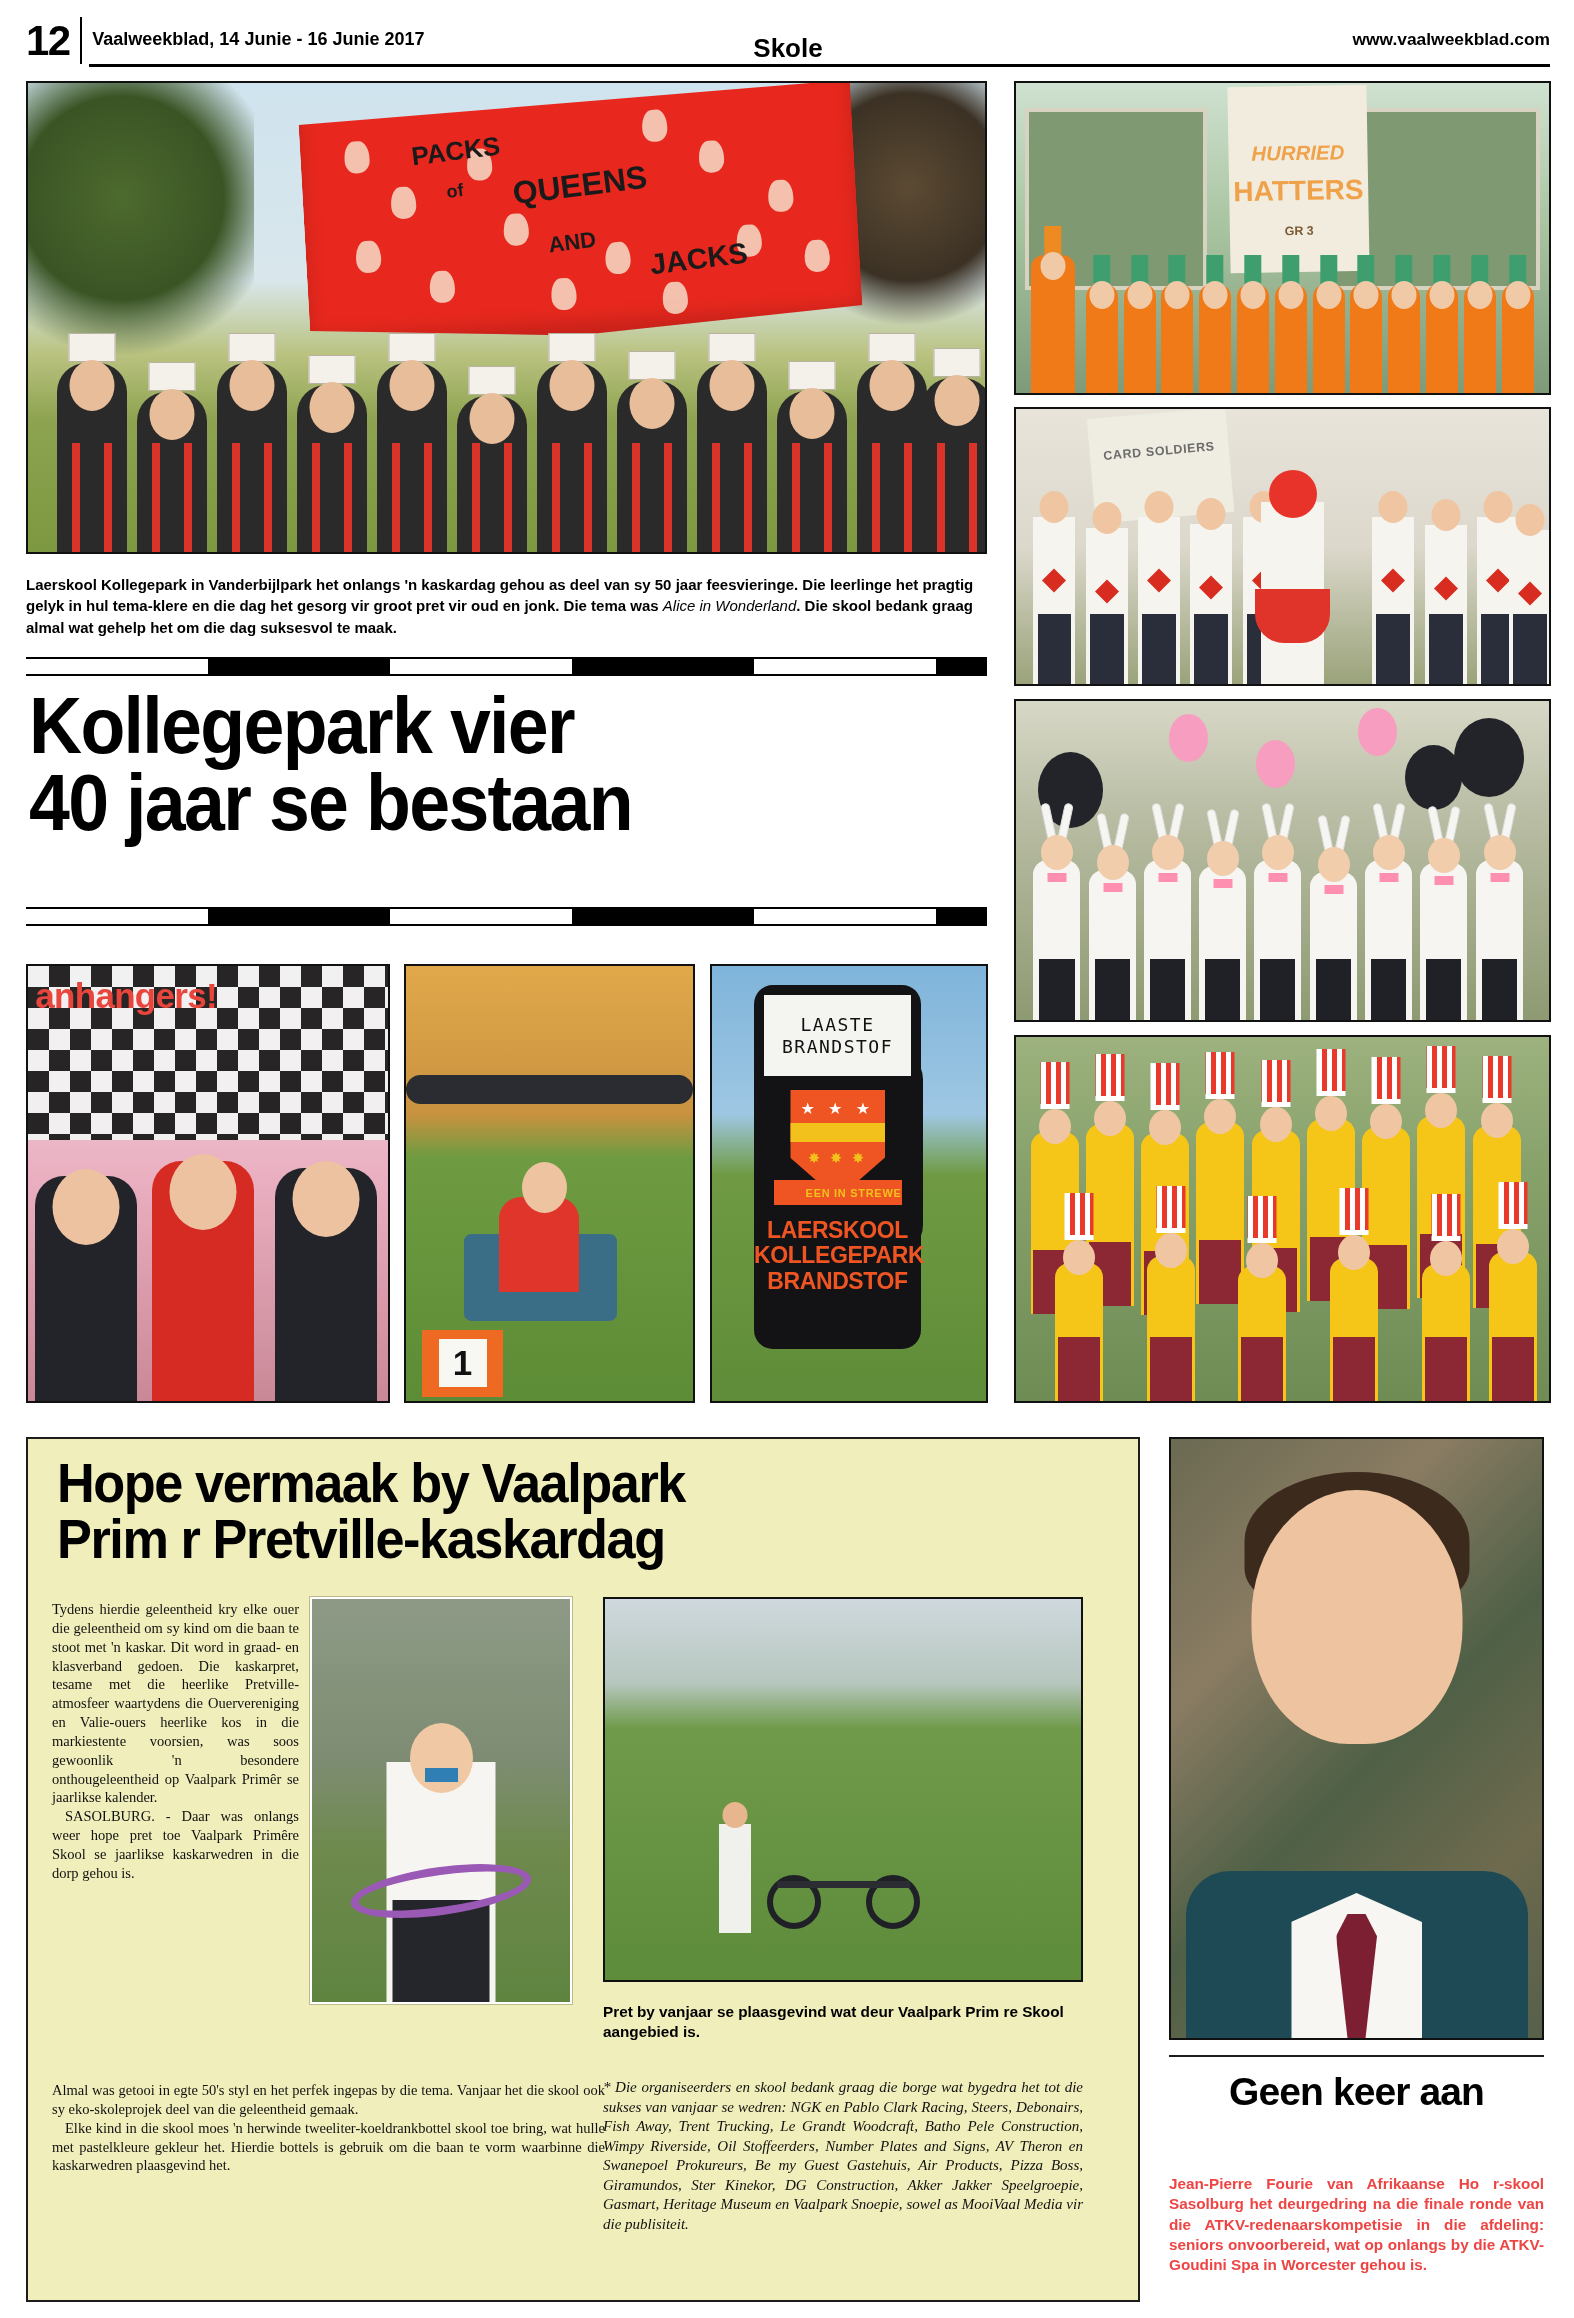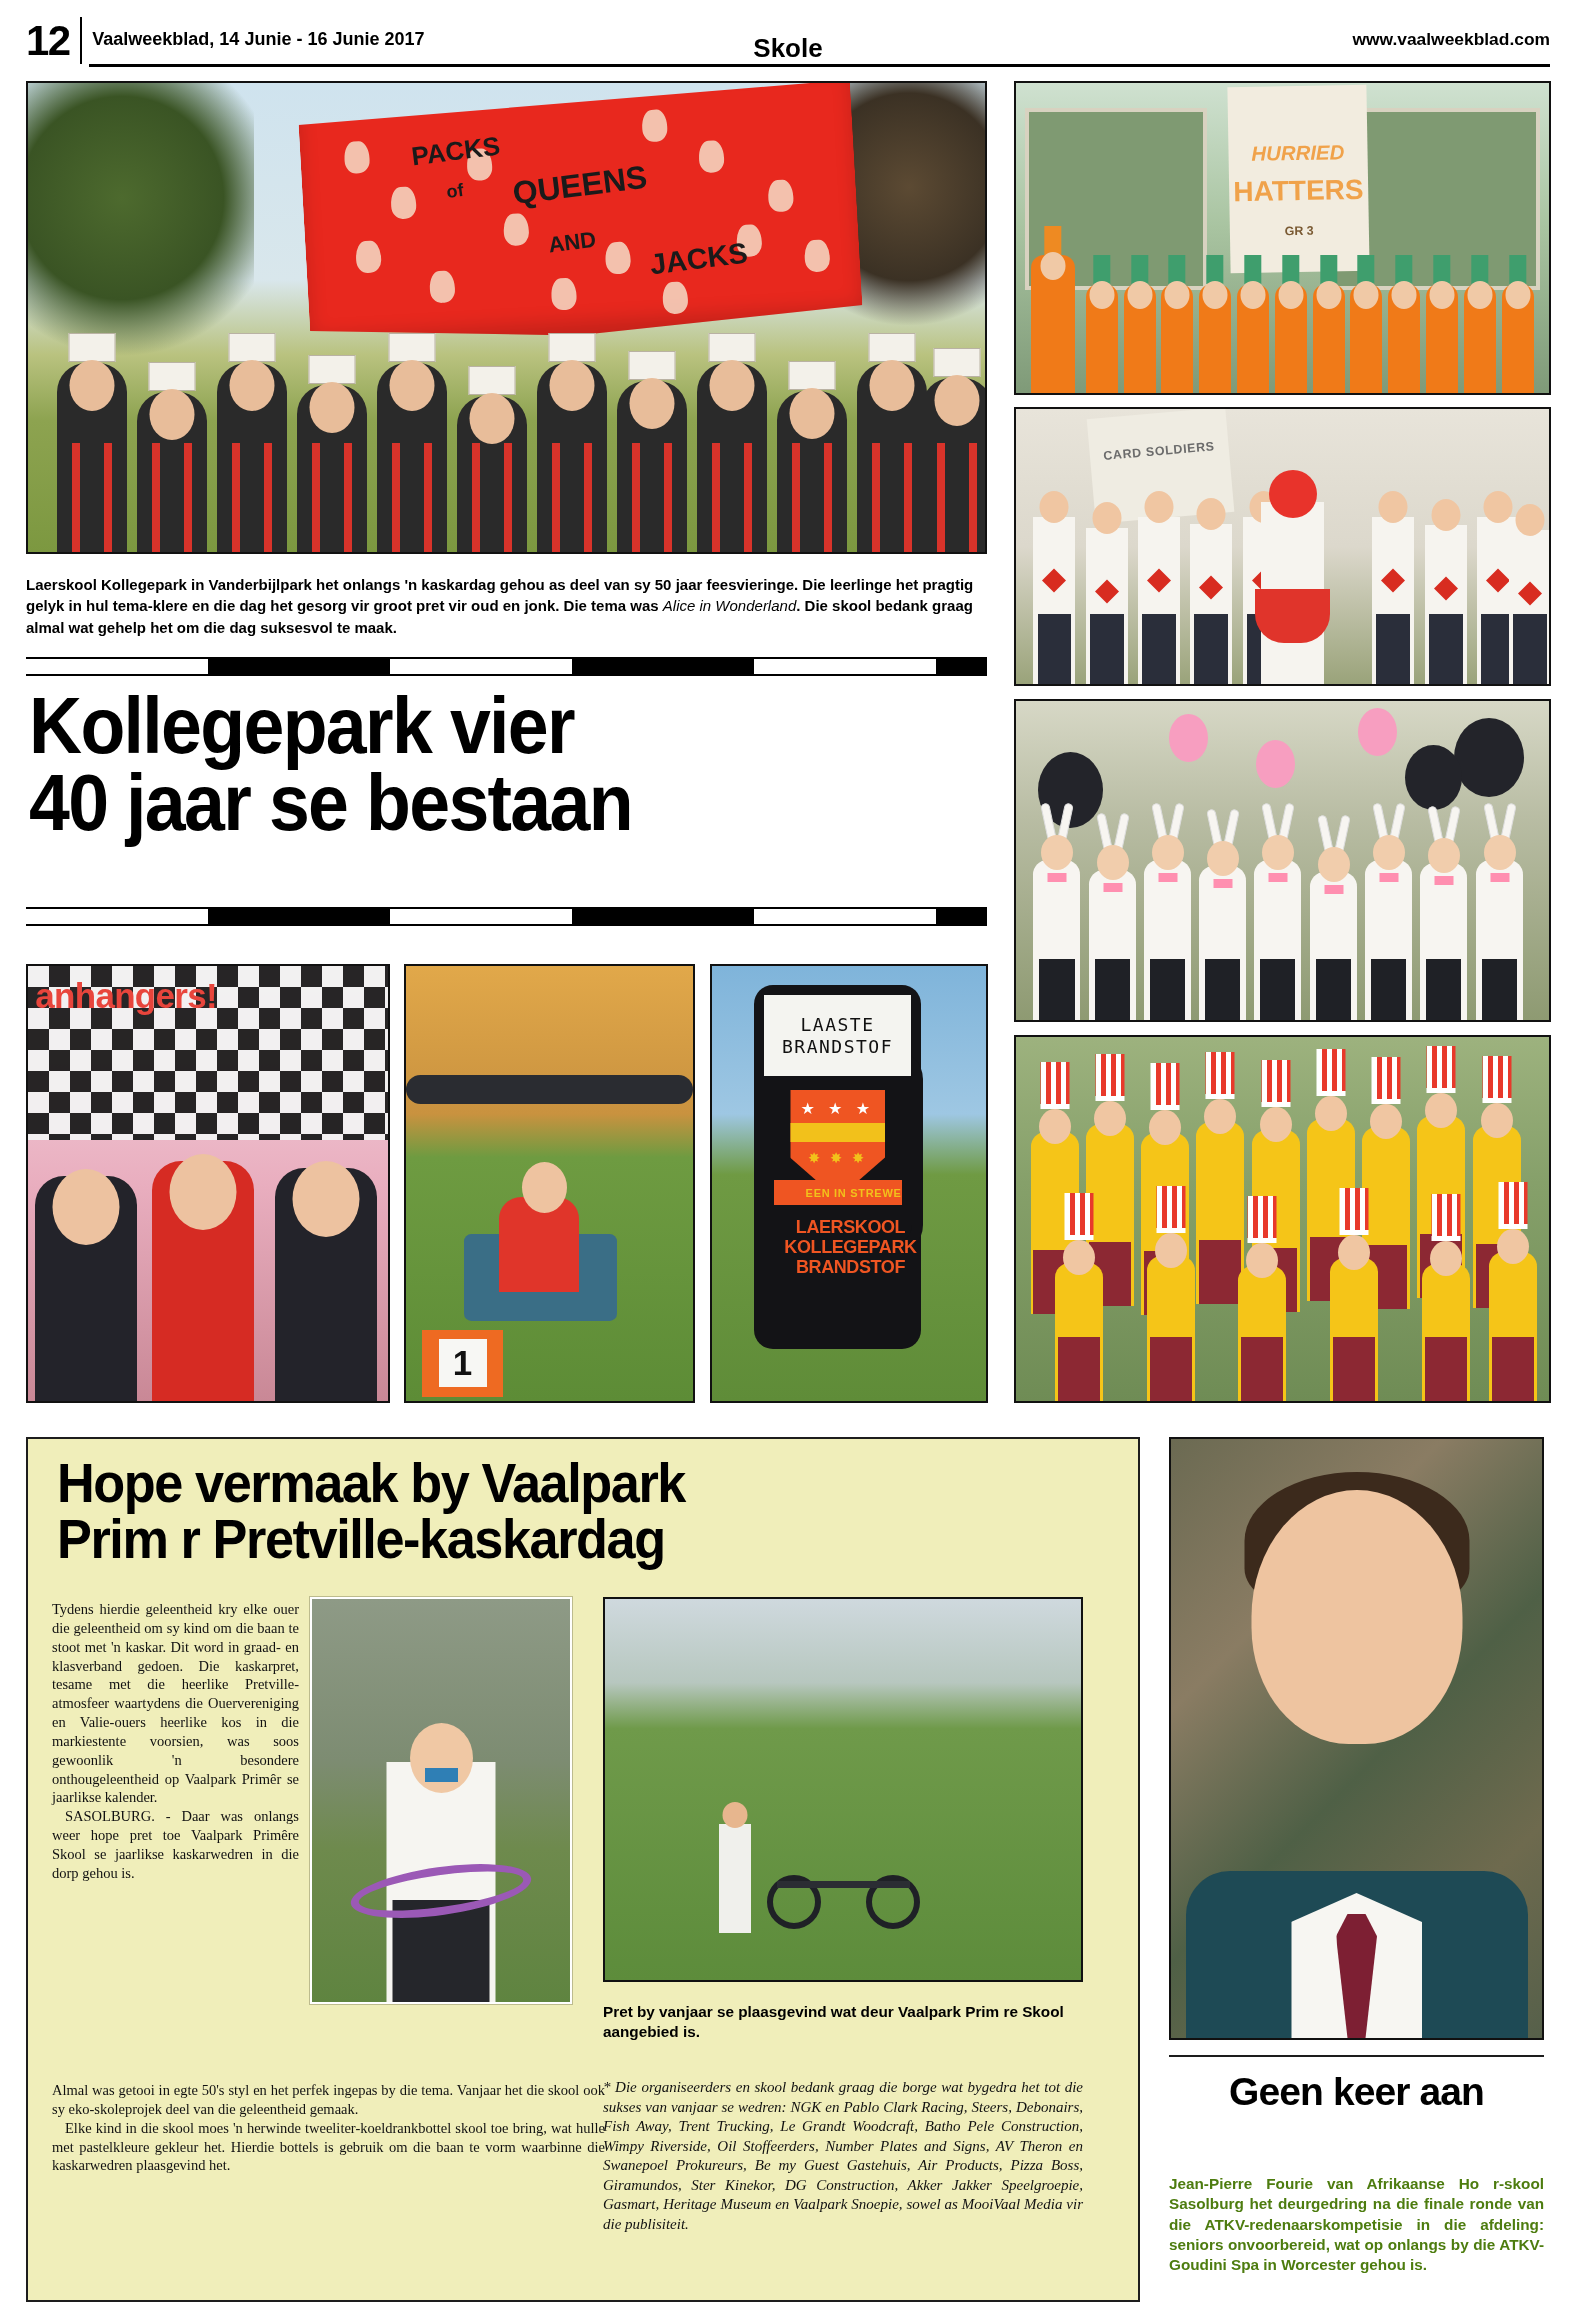--- a/index.html
+++ b/index.html
@@ -204,21 +204,21 @@
   .crest .stars{position:absolute;top:8.7px;left:0;right:0;text-align:center;color:#fff;font-size:16px;letter-spacing:4.4px;}
   .crest .band{position:absolute;top:33px;left:0;right:0;height:19px;background:#f2c11b;}
   .crest .bees{position:absolute;top:60px;left:0;right:0;text-align:center;color:#f2c11b;font-size:14.5px;letter-spacing:2.9px;}
   .ribbon{
     position:absolute;left:50%;top:195px;transform:translateX(-50%);
     width:128px;height:25px;background:#ef5522;display:flex;align-items:center;justify-content:flex-end;
   }
   .ribbon span{color:#f2c11b;font-size:11px;font-weight:bold;letter-spacing:0.7px;}
   .pump-brand{
     position:absolute;left:0;right:0;top:233px;text-align:center;color:#ef5522;
-    font-size:18px;font-weight:bold;line-height:1.1;letter-spacing:-0.4px;margin-left:26px;
+    font-size:23px;font-weight:bold;line-height:1.1;letter-spacing:-0.4px;
   }
   .nozzle{position:absolute;right:-1.5px;top:65px;width:45px;height:204px;border:11.6px solid #131316;border-left:none;border-radius:0 29px 29px 0;}
 
   
   #hope-box {
     position:absolute; left:26px; top:1437px; width:1114px; height:865px;
     background:#f0eeba; border:2.2px solid #1d1d1d;
   }
   .head-hope {
     position:absolute; left:29px; top:16px; width:1054px;
@@ -271,21 +271,21 @@
   .jp-blazer { position:absolute; left:50%; bottom:0; transform:translateX(-50%); width:342px; height:167px; background:#1e4a55; border-radius:44px 44px 0 0; }
   .jp-shirt { position:absolute; left:50%; bottom:0; transform:translateX(-50%); width:131px; height:145px; background:#f7f6f2; clip-path: polygon(0 20%,50% 0,100% 20%,100% 100%,0 100%); }
   .jp-tie { position:absolute; left:50%; bottom:0; transform:translateX(-50%); width:41px; height:124px; background:#7d1f33; clip-path: polygon(28% 0,72% 0,100% 18%,72% 100%,28% 100%,0 18%); }
   .jp-rule { position:absolute; left:1169px; top:2055px; width:375px; height:2.2px; background:#1d1d1d; }
   .head-jp {
     position:absolute; left:1169px; top:2072px; width:375px; text-align:center;
     font-size:39px; font-weight:bold; line-height:1.04; color:#000; letter-spacing:-0.9px;
   }
   .jp-body {
     position:absolute; left:1169px; top:2174px; width:375px;
-    font-size:15.3px; font-weight:bold; line-height:1.33; text-align:justify; color:#4d7c0f;
+    font-size:15.3px; font-weight:bold; line-height:1.33; text-align:justify; color:#ef4444;
   }
 </style>
 </head>
 <body>
 
 <div class="page">
 
   <div class="masthead">
     <div class="folio">12</div>
     <div class="folio-rule"></div>

